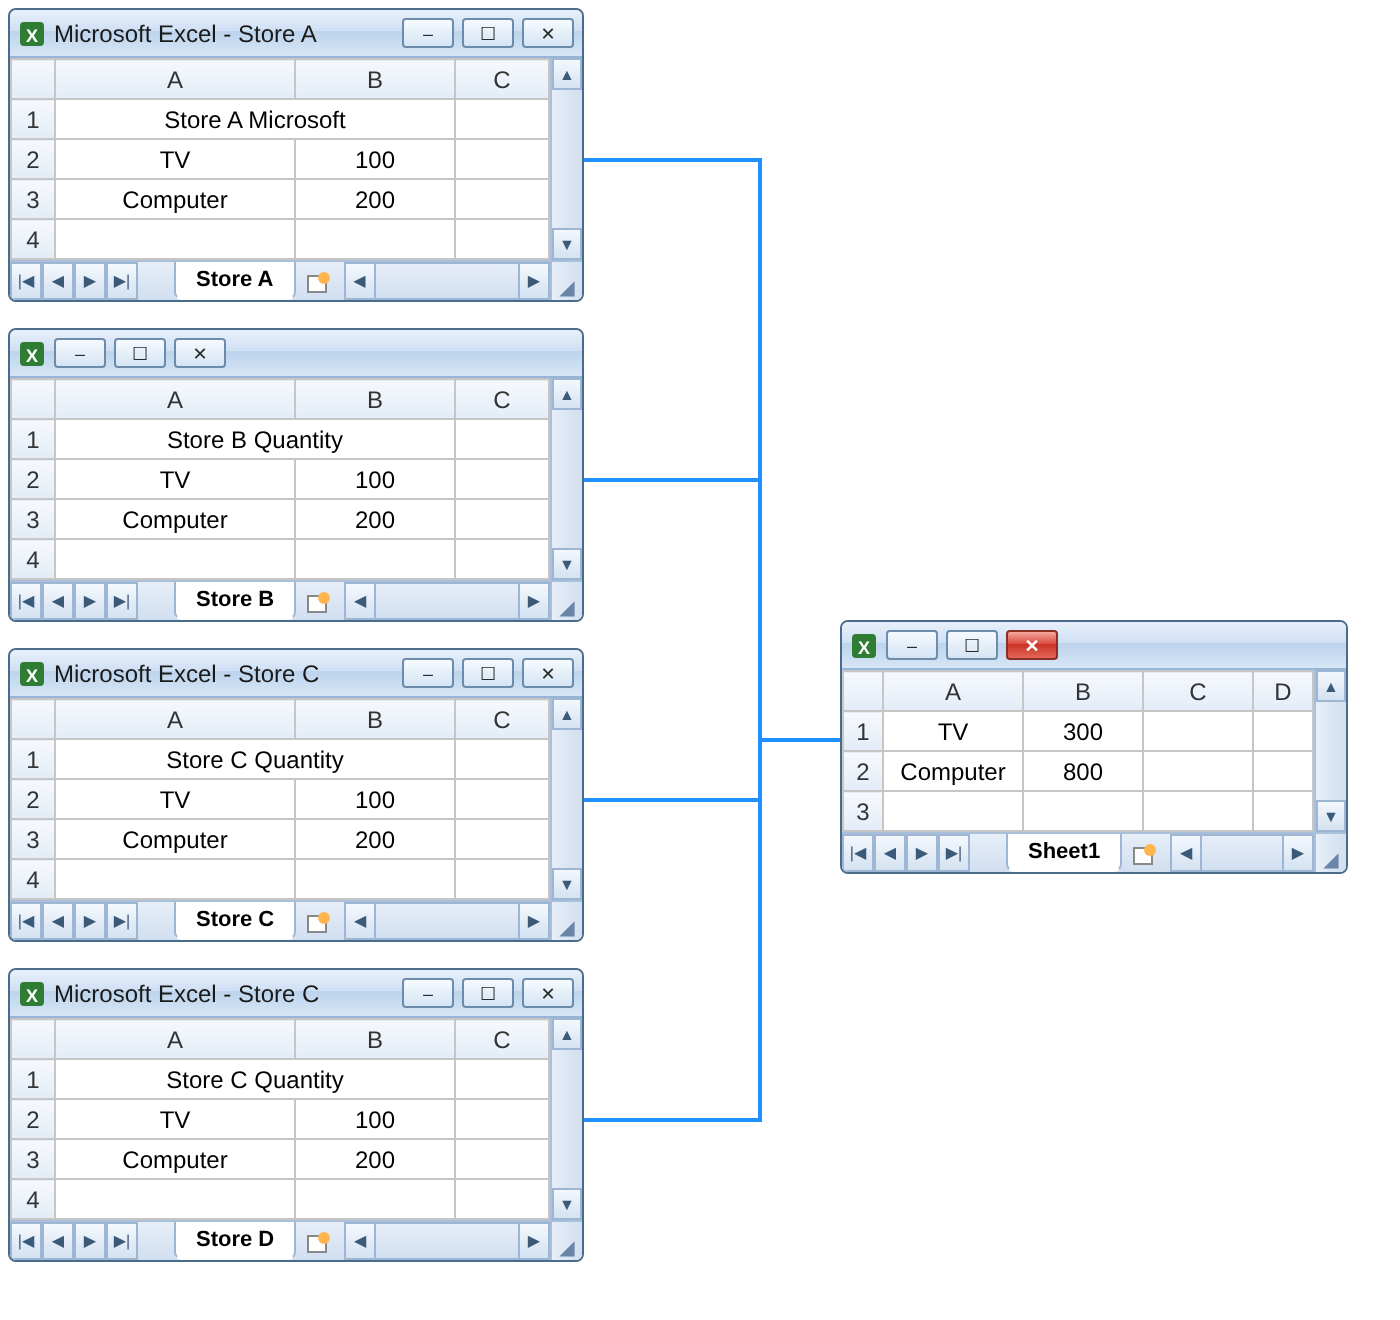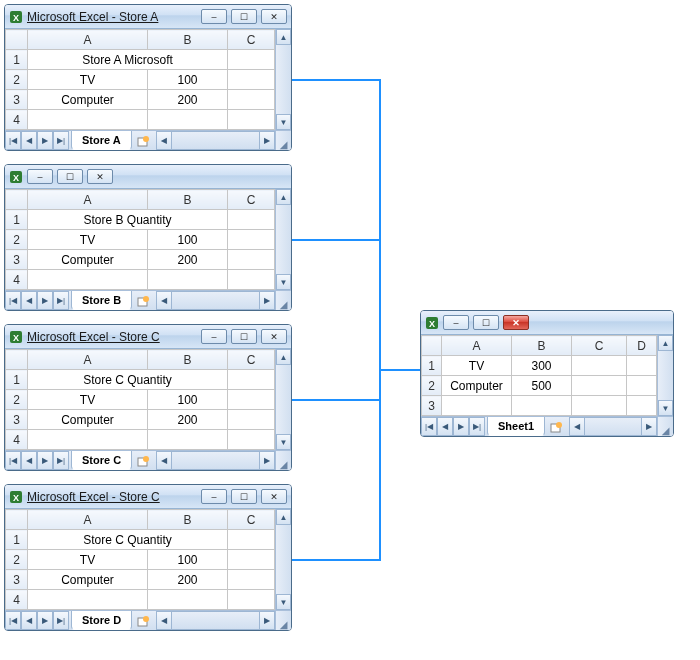--- a/index.html
+++ b/index.html
@@ -36,21 +36,21 @@
     padding: 0 4px;
     gap: 4px;
     font-size: 12px;
     color: #1a1a1a;
   }
   .excel-icon {
     width: 14px; height: 14px;
     display: inline-flex;
     align-items: center; justify-content: center;
   }
-  .titlebar-text { flex: 1; white-space: nowrap; overflow: hidden; text-decoration: underline; }
+  .titlebar-text { flex: 1; white-space: nowrap; overflow: hidden; }
   .winbtn {
     display: inline-flex;
     align-items: center; justify-content: center;
     width: 26px; height: 15px;
     border: 1px solid #6d8bab;
     border-radius: 2px;
     background: linear-gradient(#f6fafe, #d5e4f4);
     font-size: 9px;
     color: #2a2a2a;
   }
@@ -121,21 +121,21 @@
     align-items: stretch;
   }
   .navbtns { display: flex; }
   .navbtn { width: 16px; }
   .tab {
     background: #fff;
     border: 1px solid #9db6d3;
     border-top: none;
     border-bottom: 1px solid #fff;
     padding: 1px 10px;
-    margin-left: 2px;
+    margin-left: 18px;
     font-weight: bold;
     border-radius: 0 0 4px 4px;
     display: flex; align-items: center;
     font-size: 11px;
   }
   .newtabicon {
     width: 18px; display: flex; align-items: center; justify-content: center;
     margin-left: 2px;
   }
   .hscroll { flex: 1; display: flex; align-items: stretch; margin-left: 4px; }
@@ -529,21 +529,21 @@
         <tr>
               <th class="rowhdr">1</th>
           <td class="left">TV</td>
           <td class="right">300</td>
           <td></td>
               <td></td>
             </tr>
         <tr>
               <th class="rowhdr">2</th>
           <td class="left">Computer</td>
-          <td class="right">500</td>
+          <td class="right">800</td>
           <td></td>
               <td></td>
             </tr>
         <tr>
               <th class="rowhdr">3</th>
           <td></td>
               <td></td>
               <td></td>
               <td></td>
             </tr>

